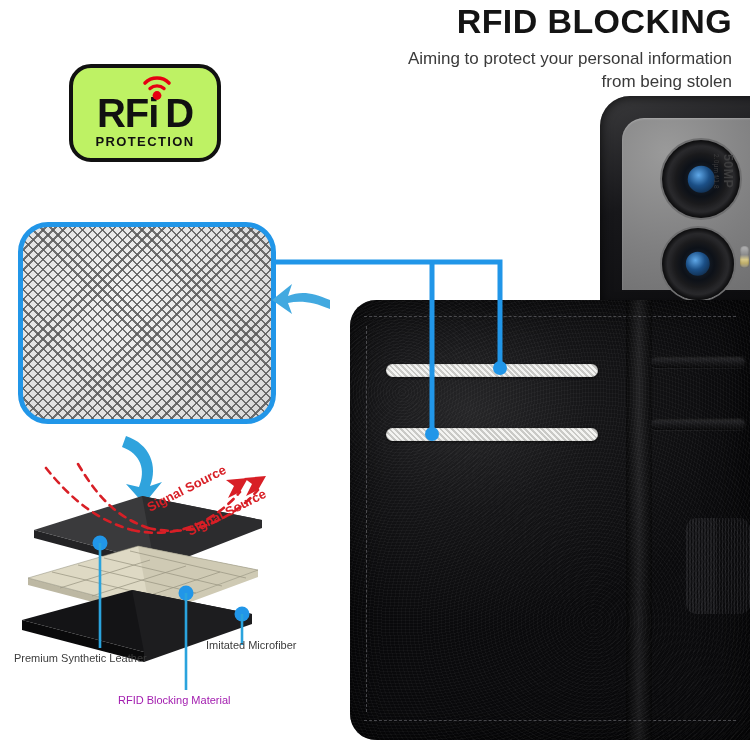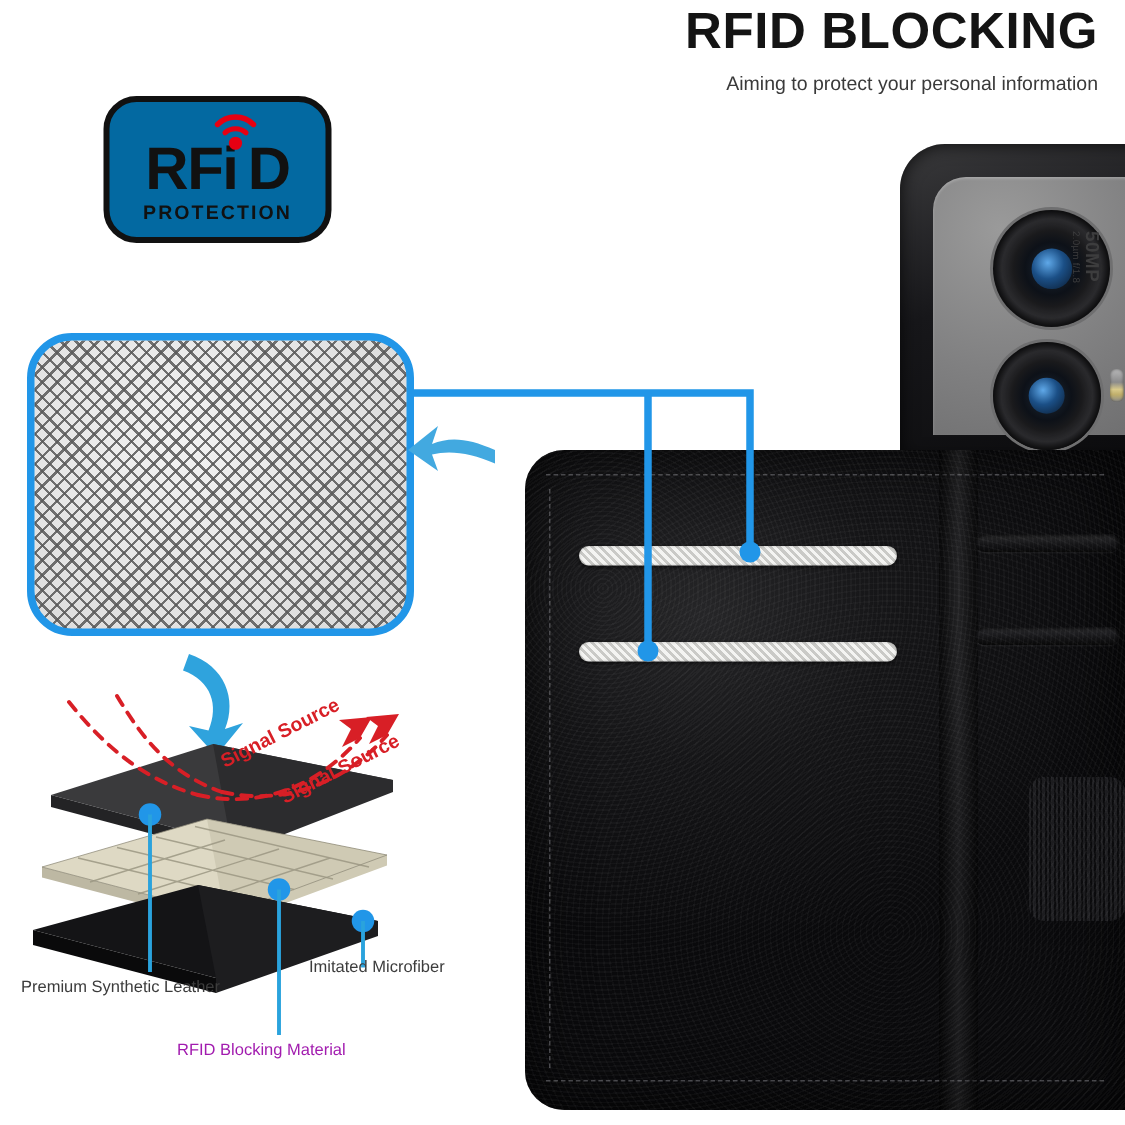--- a/index.html
+++ b/index.html
@@ -15,27 +15,27 @@
   
   .headline{
     position:absolute;left:380px;top:4px;width:352px;
     text-align:right;
   }
   .headline .h1{
     font-size:34px;font-weight:bold;color:#141414;
     letter-spacing:.4px;line-height:1.05;white-space:nowrap;
   }
   .headline .sub{
-    margin-top:7px;font-size:13px;color:#3a3a3a;line-height:1.38;
+    margin-top:7px;font-size:17px;color:#3a3a3a;line-height:1.38;
   }
 
   
   .badge{
     position:absolute;left:69px;top:64px;width:152px;height:98px;
-    border:4px solid #111;border-radius:22px;background:#0369a1;
+    border:4px solid #111;border-radius:22px;background:#bef264;
     box-sizing:border-box;
   }
   .badge .rfid-row{
     position:absolute;left:0;right:0;top:23px;height:44px;
     display:flex;align-items:center;justify-content:center;
   }
   .badge .rfid-txt{
     font-size:40px;font-weight:bold;color:#111;letter-spacing:-1px;
     line-height:1;
   }
@@ -157,20 +157,21 @@
 </style>
 </head>
 <body>
 
 <div class="stage">
 
   <div class="headline">
     <div class="h1">RFID BLOCKING</div>
     <div class="sub">
       <div>Aiming to protect your personal information</div>
+      <div>from being stolen</div>
     </div>
   </div>
 
   <div class="badge">
     <div class="rfid-row">
       <span class="rfid-txt">RF</span>
       <span class="rfid-txt dot-i">
         <svg class="wifi" viewBox="0 0 30 26">
           <path d="M3 9 A17 17 0 0 1 27 9" fill="none" stroke="#e60012" stroke-width="3.6" stroke-linecap="round"></path>
           <path d="M8 14.5 A10.5 10.5 0 0 1 22 14.5" fill="none" stroke="#e60012" stroke-width="3.4" stroke-linecap="round"></path>

